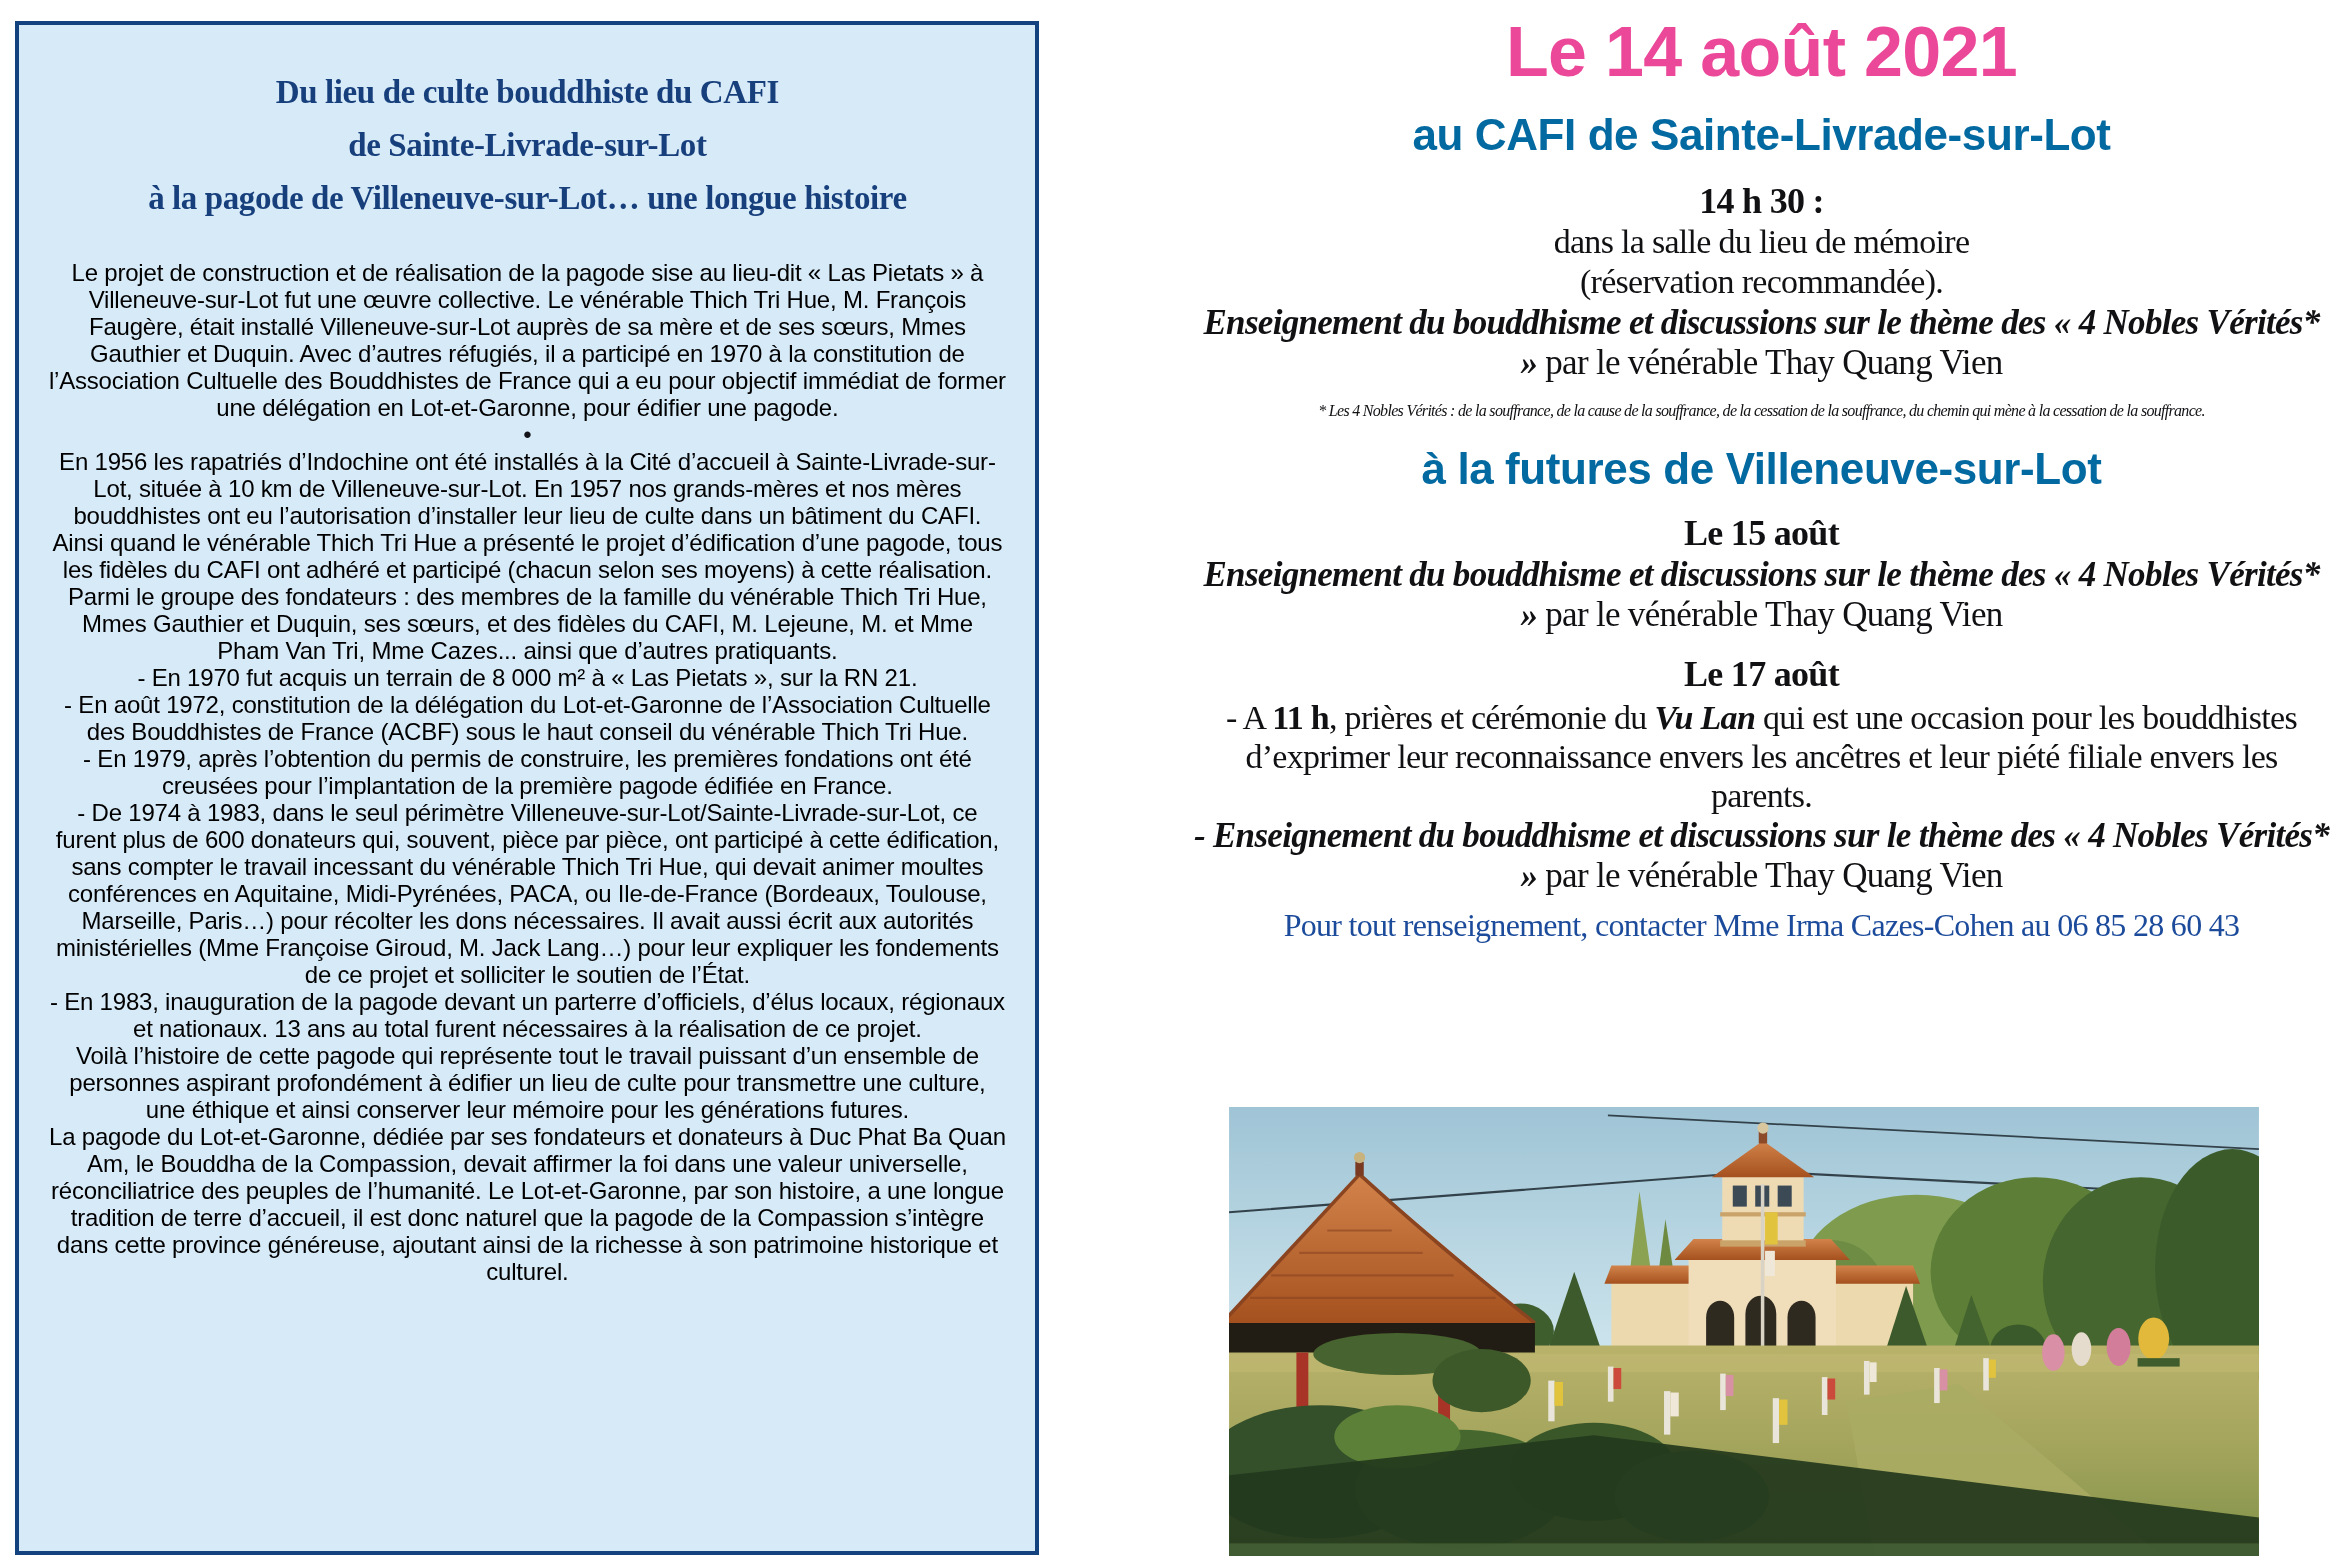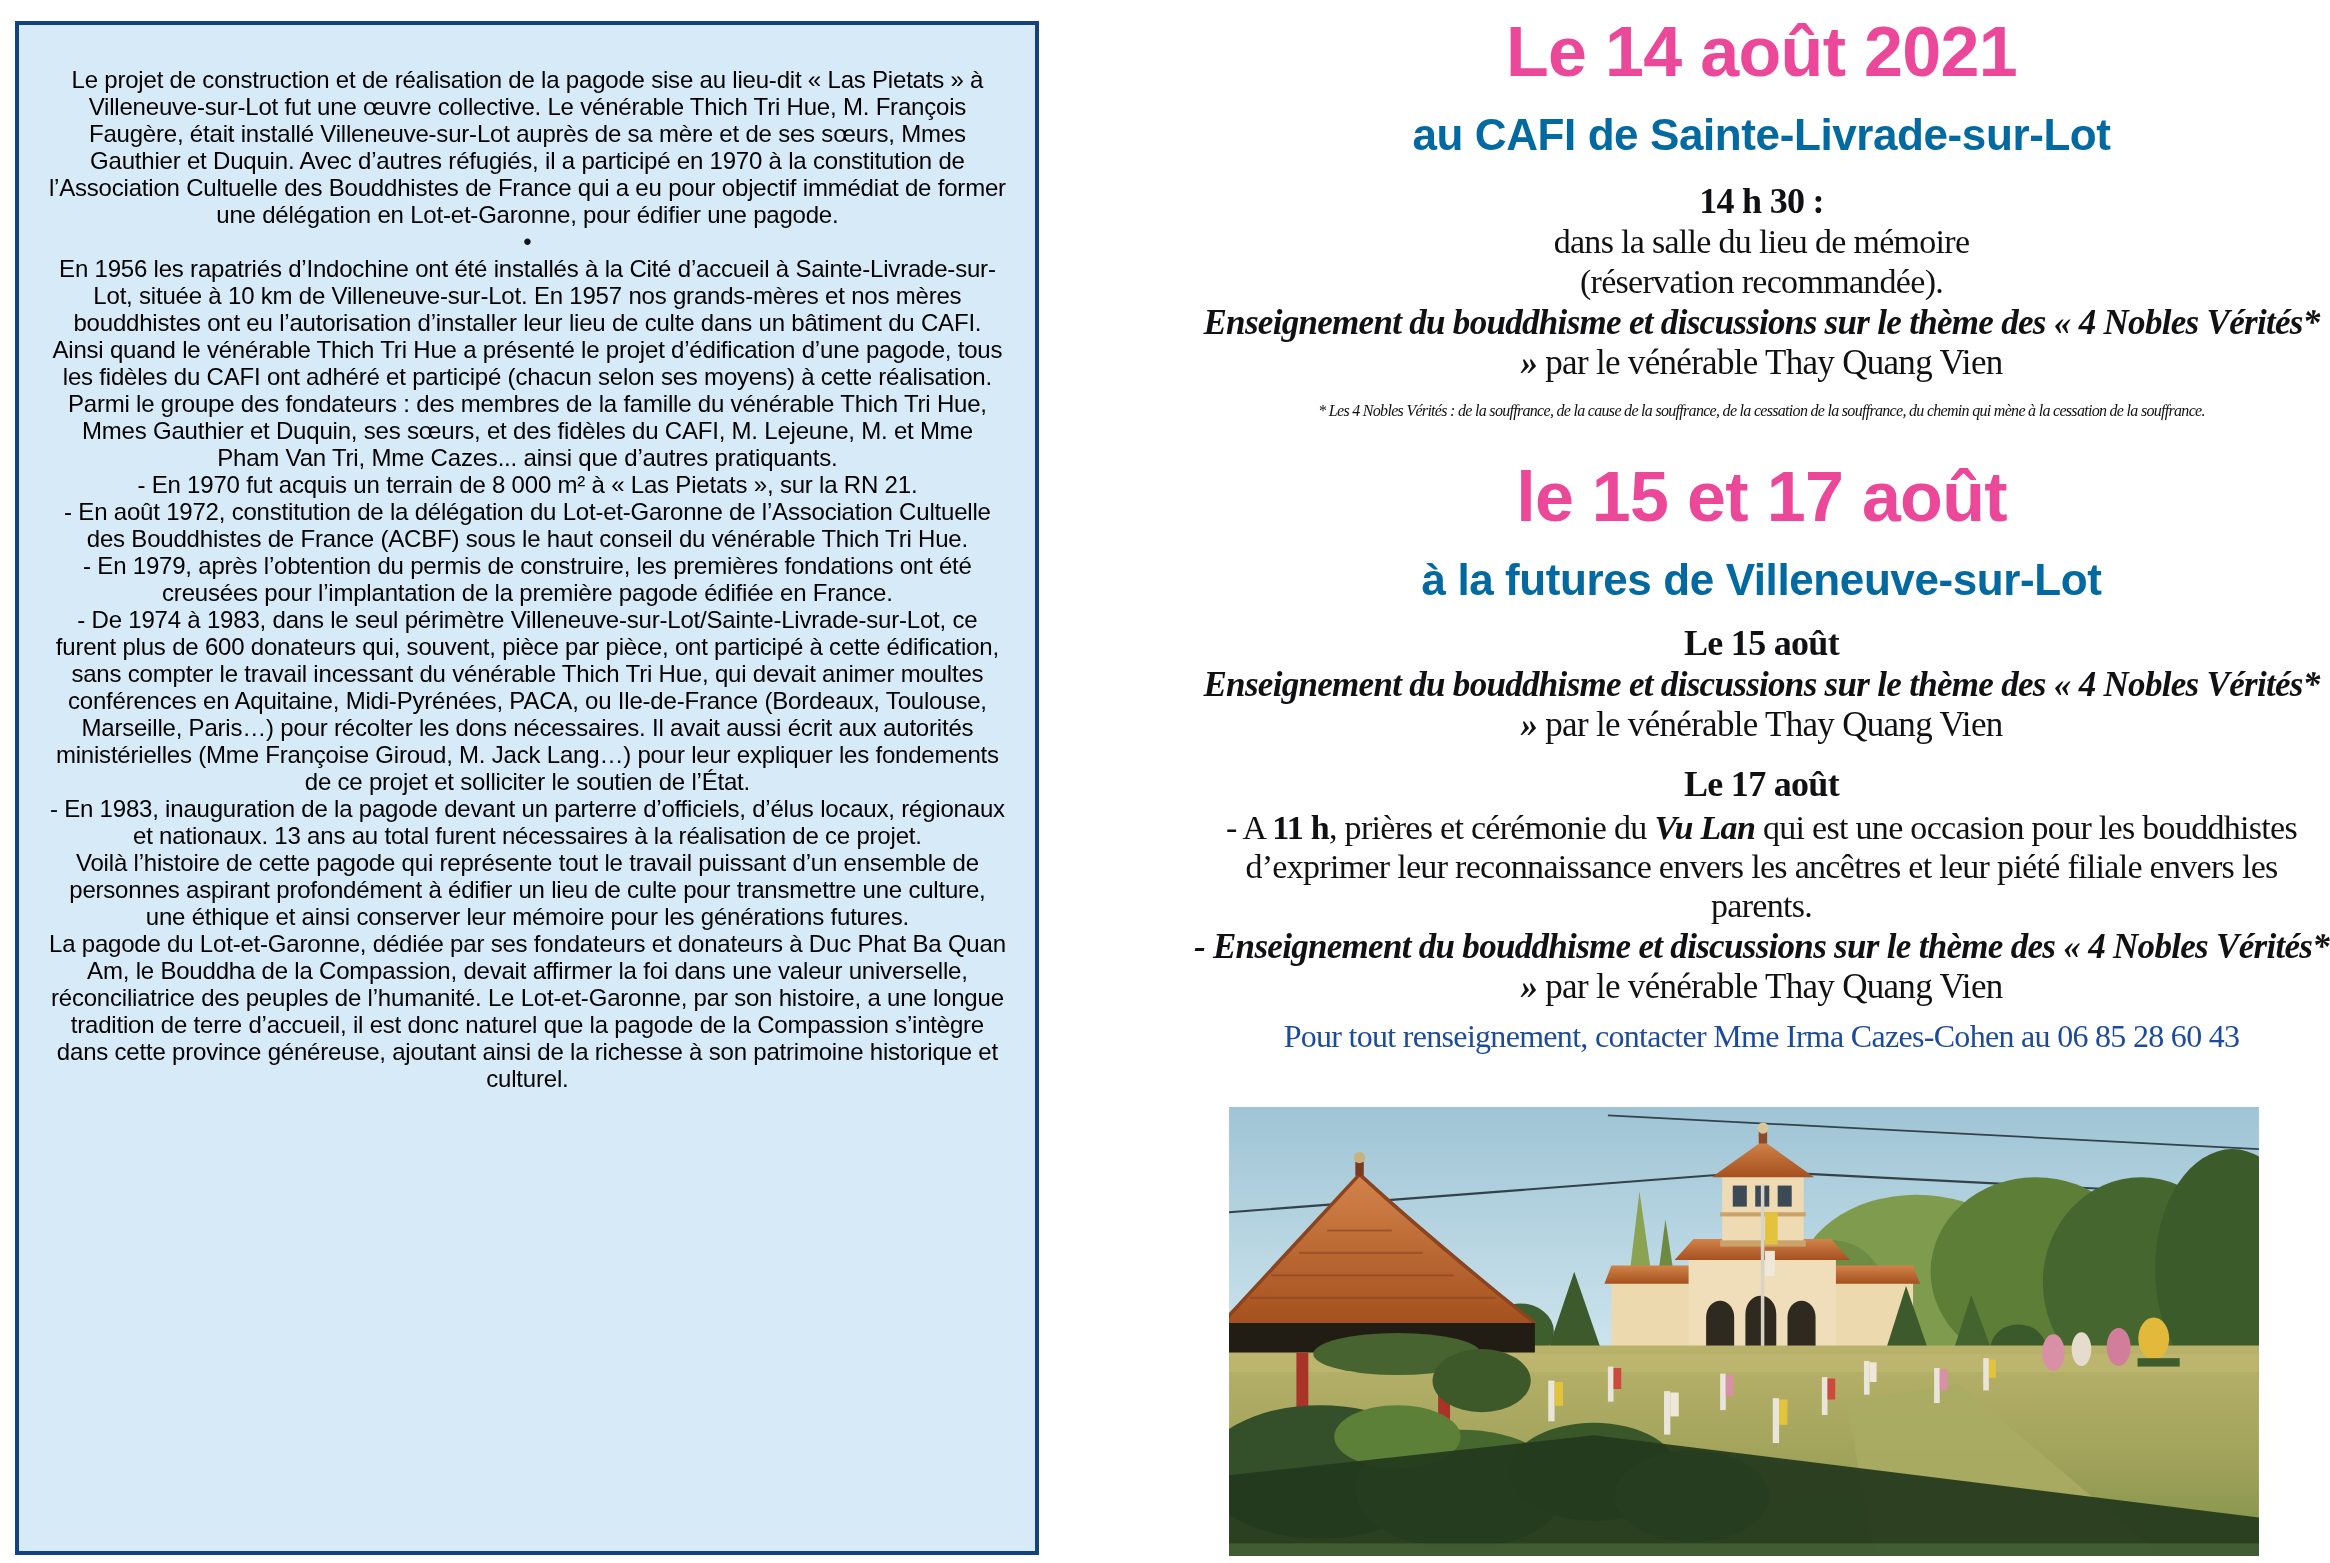--- a/index.html
+++ b/index.html
@@ -63,20 +63,25 @@
     position:absolute; left:1229px; top:1107px; width:1030px; height:449px;
     margin:0; padding:0; line-height:0;
   }
 </style>
 </head>
 <body>
 
 <div class="page">
 
   <aside class="panel">
+    <h1 class="panel-title">
+      <span>Du lieu de culte bouddhiste du CAFI</span>
+      <span>de Sainte-Livrade-sur-Lot</span>
+      <span>à la pagode de Villeneuve-sur-Lot… une longue histoire</span>
+    </h1>
     <div class="panel-body">
       <p>Le projet de construction et de réalisation de la pagode sise au lieu-dit « Las Pietats » à Villeneuve-sur-Lot fut une œuvre collective. Le vénérable Thich Tri Hue, M. François Faugère, était installé Villeneuve-sur-Lot auprès de sa mère et de ses sœurs, Mmes Gauthier et Duquin. Avec d’autres réfugiés, il a participé en 1970 à la constitution de l’Association Cultuelle des Bouddhistes de France qui a eu pour objectif immédiat de former une délégation en Lot-et-Garonne, pour édifier une pagode.</p>
       <div class="bullet-line">•</div>
       <p>En 1956 les rapatriés d’Indochine ont été installés à la Cité d’accueil à Sainte-Livrade-sur-Lot, située à 10 km de Villeneuve-sur-Lot. En 1957 nos grands-mères et nos mères bouddhistes ont eu l’autorisation d’installer leur lieu de culte dans un bâtiment du CAFI. Ainsi quand le vénérable Thich Tri Hue a présenté le projet d’édification d’une pagode, tous les fidèles du CAFI ont adhéré et participé (chacun selon ses moyens) à cette réalisation. Parmi le groupe des fondateurs : des membres de la famille du vénérable Thich Tri Hue, Mmes Gauthier et Duquin, ses sœurs, et des fidèles du CAFI, M. Lejeune, M. et Mme Pham Van Tri, Mme Cazes... ainsi que d’autres pratiquants.</p>
       <p>- En 1970 fut acquis un terrain de 8 000 m² à « Las Pietats », sur la RN 21.</p>
       <p>- En août 1972, constitution de la délégation du Lot-et-Garonne de l’Association Cultuelle des Bouddhistes de France (ACBF) sous le haut conseil du vénérable Thich Tri Hue.</p>
       <p>- En 1979, après l’obtention du permis de construire, les premières fondations ont été creusées pour l’implantation de la première pagode édifiée en France.</p>
       <p>- De 1974 à 1983, dans le seul périmètre Villeneuve-sur-Lot/Sainte-Livrade-sur-Lot, ce furent plus de 600 donateurs qui, souvent, pièce par pièce, ont participé à cette édification, sans compter le travail incessant du vénérable Thich Tri Hue, qui devait animer moultes conférences en Aquitaine, Midi-Pyrénées, PACA, ou Ile-de-France (Bordeaux, Toulouse, Marseille, Paris…) pour récolter les dons nécessaires. Il avait aussi écrit aux autorités ministérielles (Mme Françoise Giroud, M. Jack Lang…) pour leur expliquer les fondements de ce projet et solliciter le soutien de l’État.</p>
       <p>- En 1983, inauguration de la pagode devant un parterre d’officiels, d’élus locaux, régionaux et nationaux. 13 ans au total furent nécessaires à la réalisation de ce projet.</p>
       <p>Voilà l’histoire de cette pagode qui représente tout le travail puissant d’un ensemble de personnes aspirant profondément à édifier un lieu de culte pour transmettre une culture, une éthique et ainsi conserver leur mémoire pour les générations futures.</p>
@@ -92,21 +97,20 @@
     <div class="serif time-line">14 h 30 :</div>
     <div class="serif venue-line">dans la salle du lieu de mémoire</div>
     <div class="serif venue-line">(réservation recommandée).</div>
 
     <div class="serif theme-block">
       <span class="it-b">Enseignement du bouddhisme et discussions sur le thème des « 4 Nobles Vérités* » </span><span>par le vénérable Thay Quang Vien</span>
     </div>
 
     <div class="serif footnote">* Les 4 Nobles Vérités : de la souffrance, de la cause de la souffrance, de la cessation de la souffrance, du chemin qui mène à la cessation de la souffrance.</div>
 
-    <h2 class="h-red" style="margin-top:32px;">le 15 et 17 août</h2>
     <h3 class="h-blue">à la futures de Villeneuve-sur-Lot</h3>
 
     <div class="serif day-heading">Le 15 août</div>
     <div class="serif theme-block">
       <span class="it-b">Enseignement du bouddhisme et discussions sur le thème des « 4 Nobles Vérités* » </span><span>par le vénérable Thay Quang Vien</span>
     </div>
 
     <div class="serif day-heading">Le 17 août</div>
     <div class="serif vulan-para">
       <span>- A </span><span class="b">11 h</span><span>, prières et cérémonie du </span><span class="bi">Vu Lan</span><span> qui est une occasion pour les bouddhistes d’exprimer leur reconnaissance envers les ancêtres et leur piété filiale envers les parents.</span>

